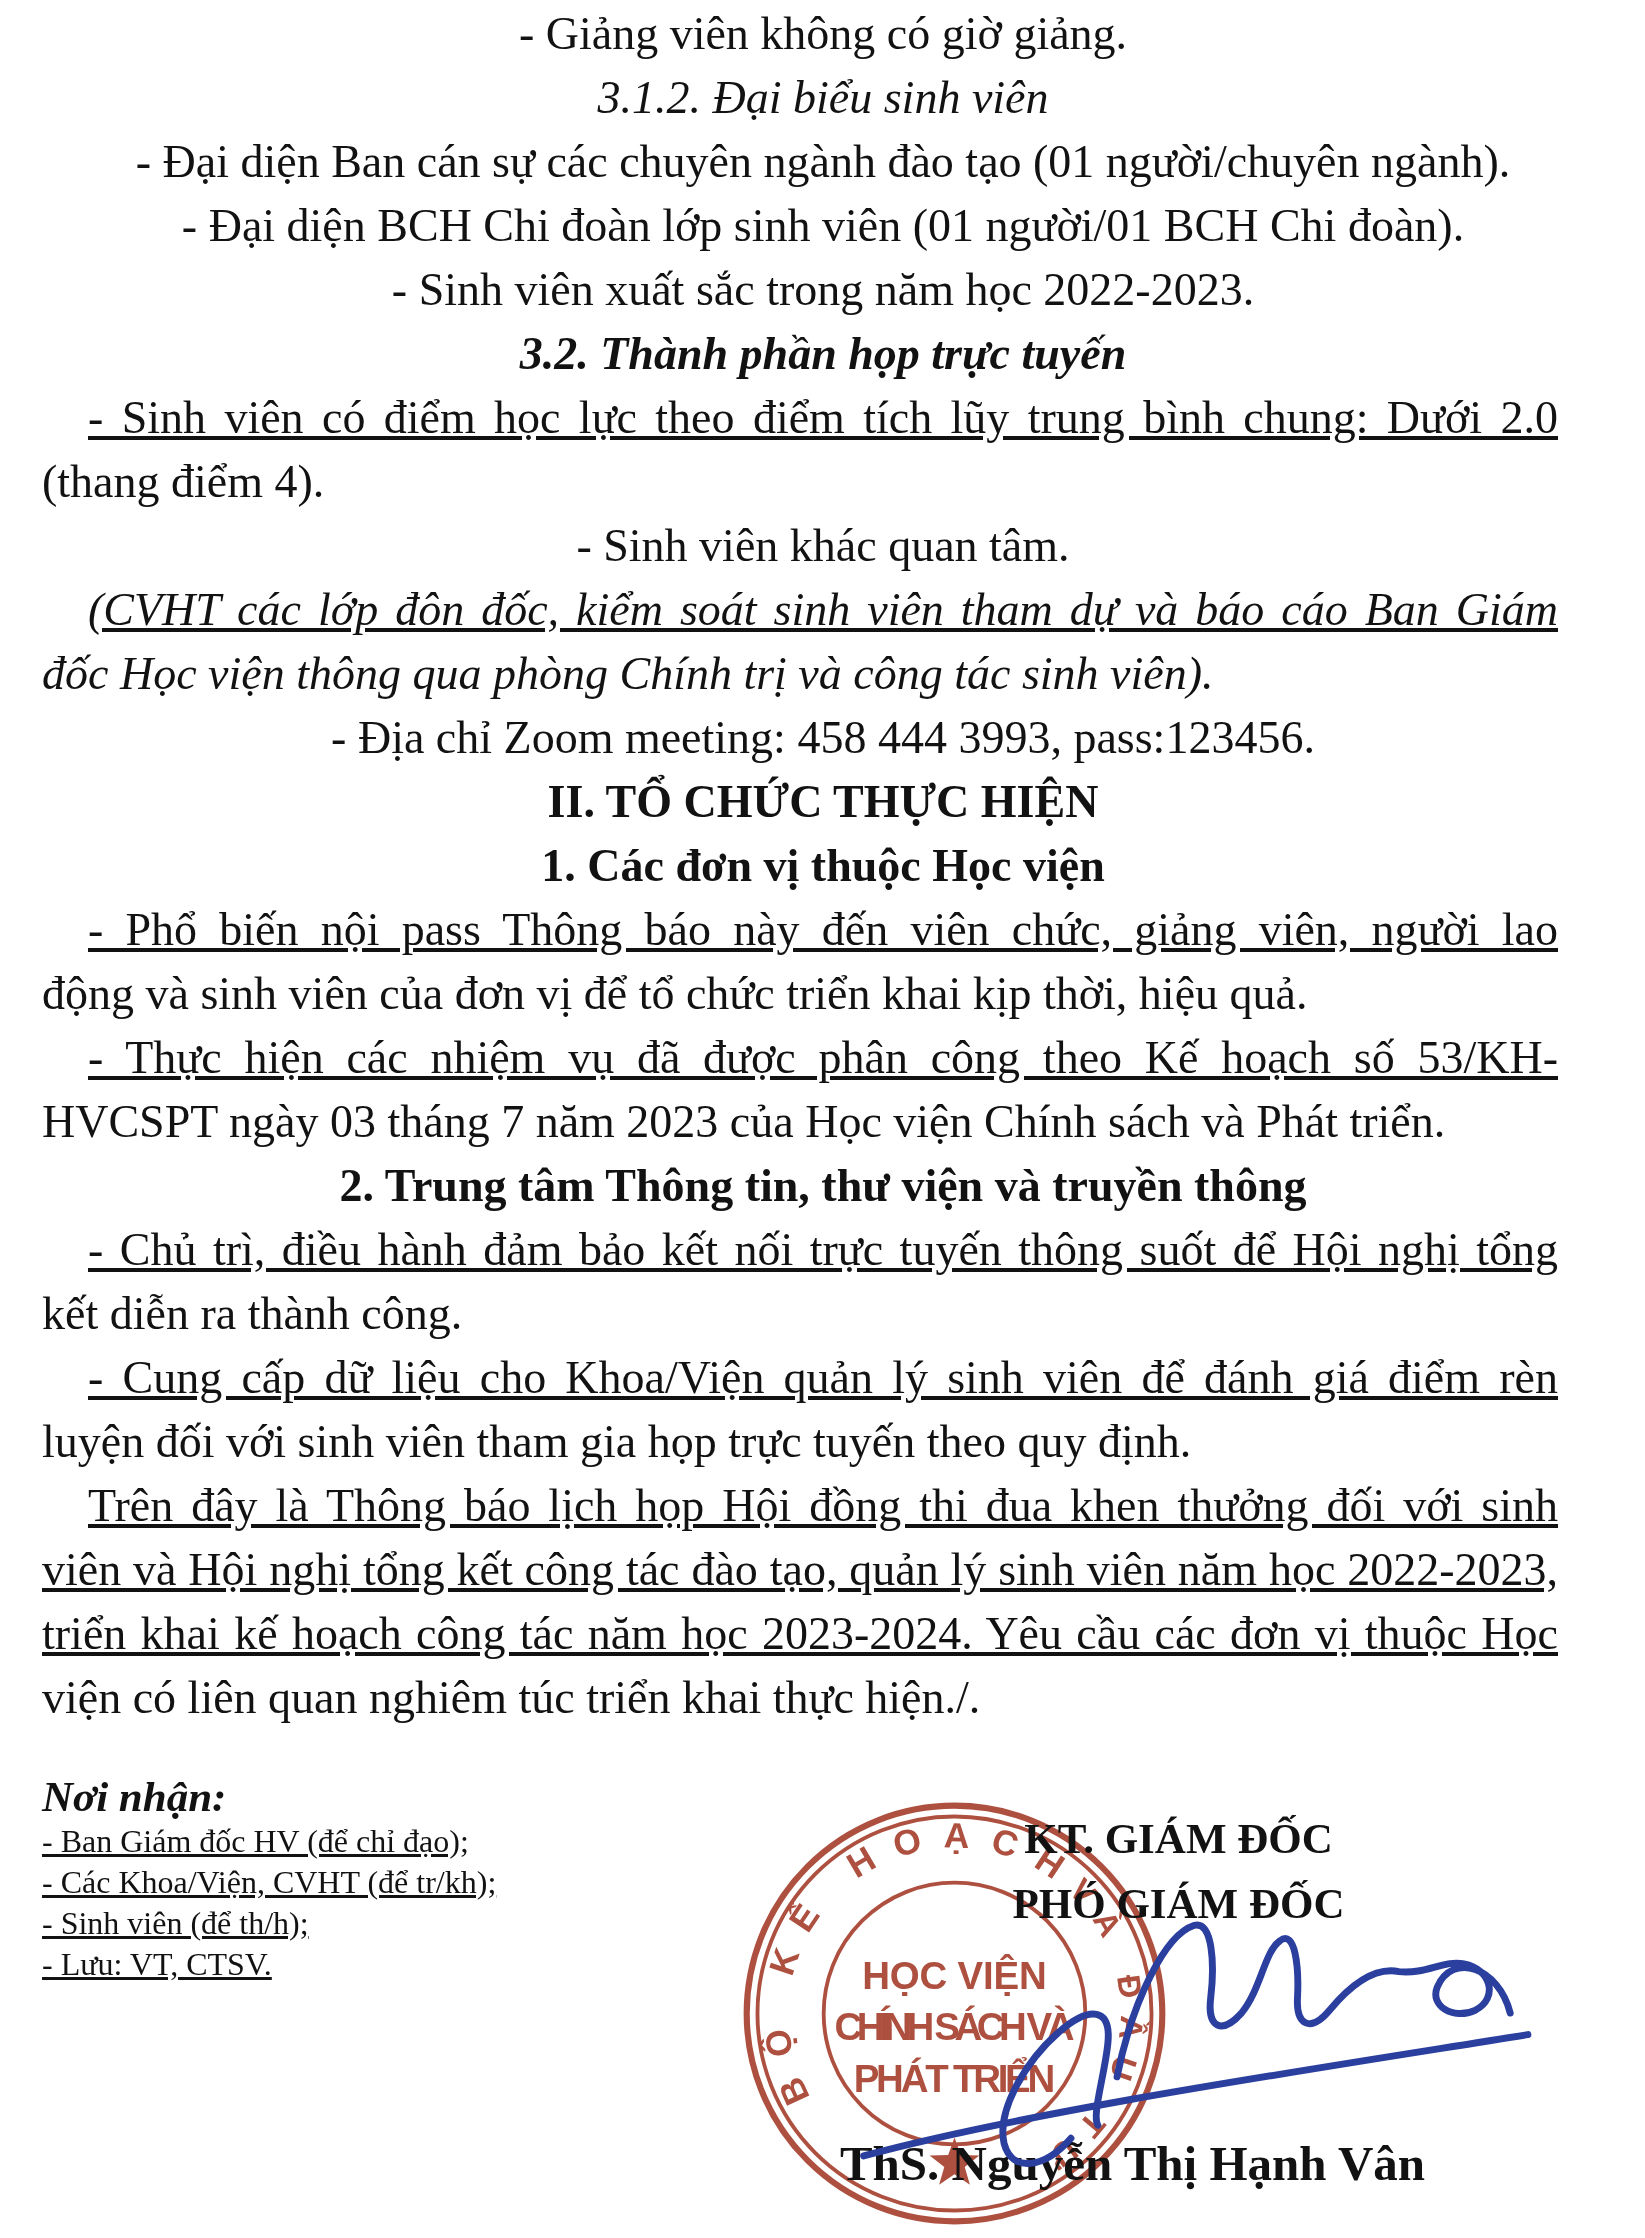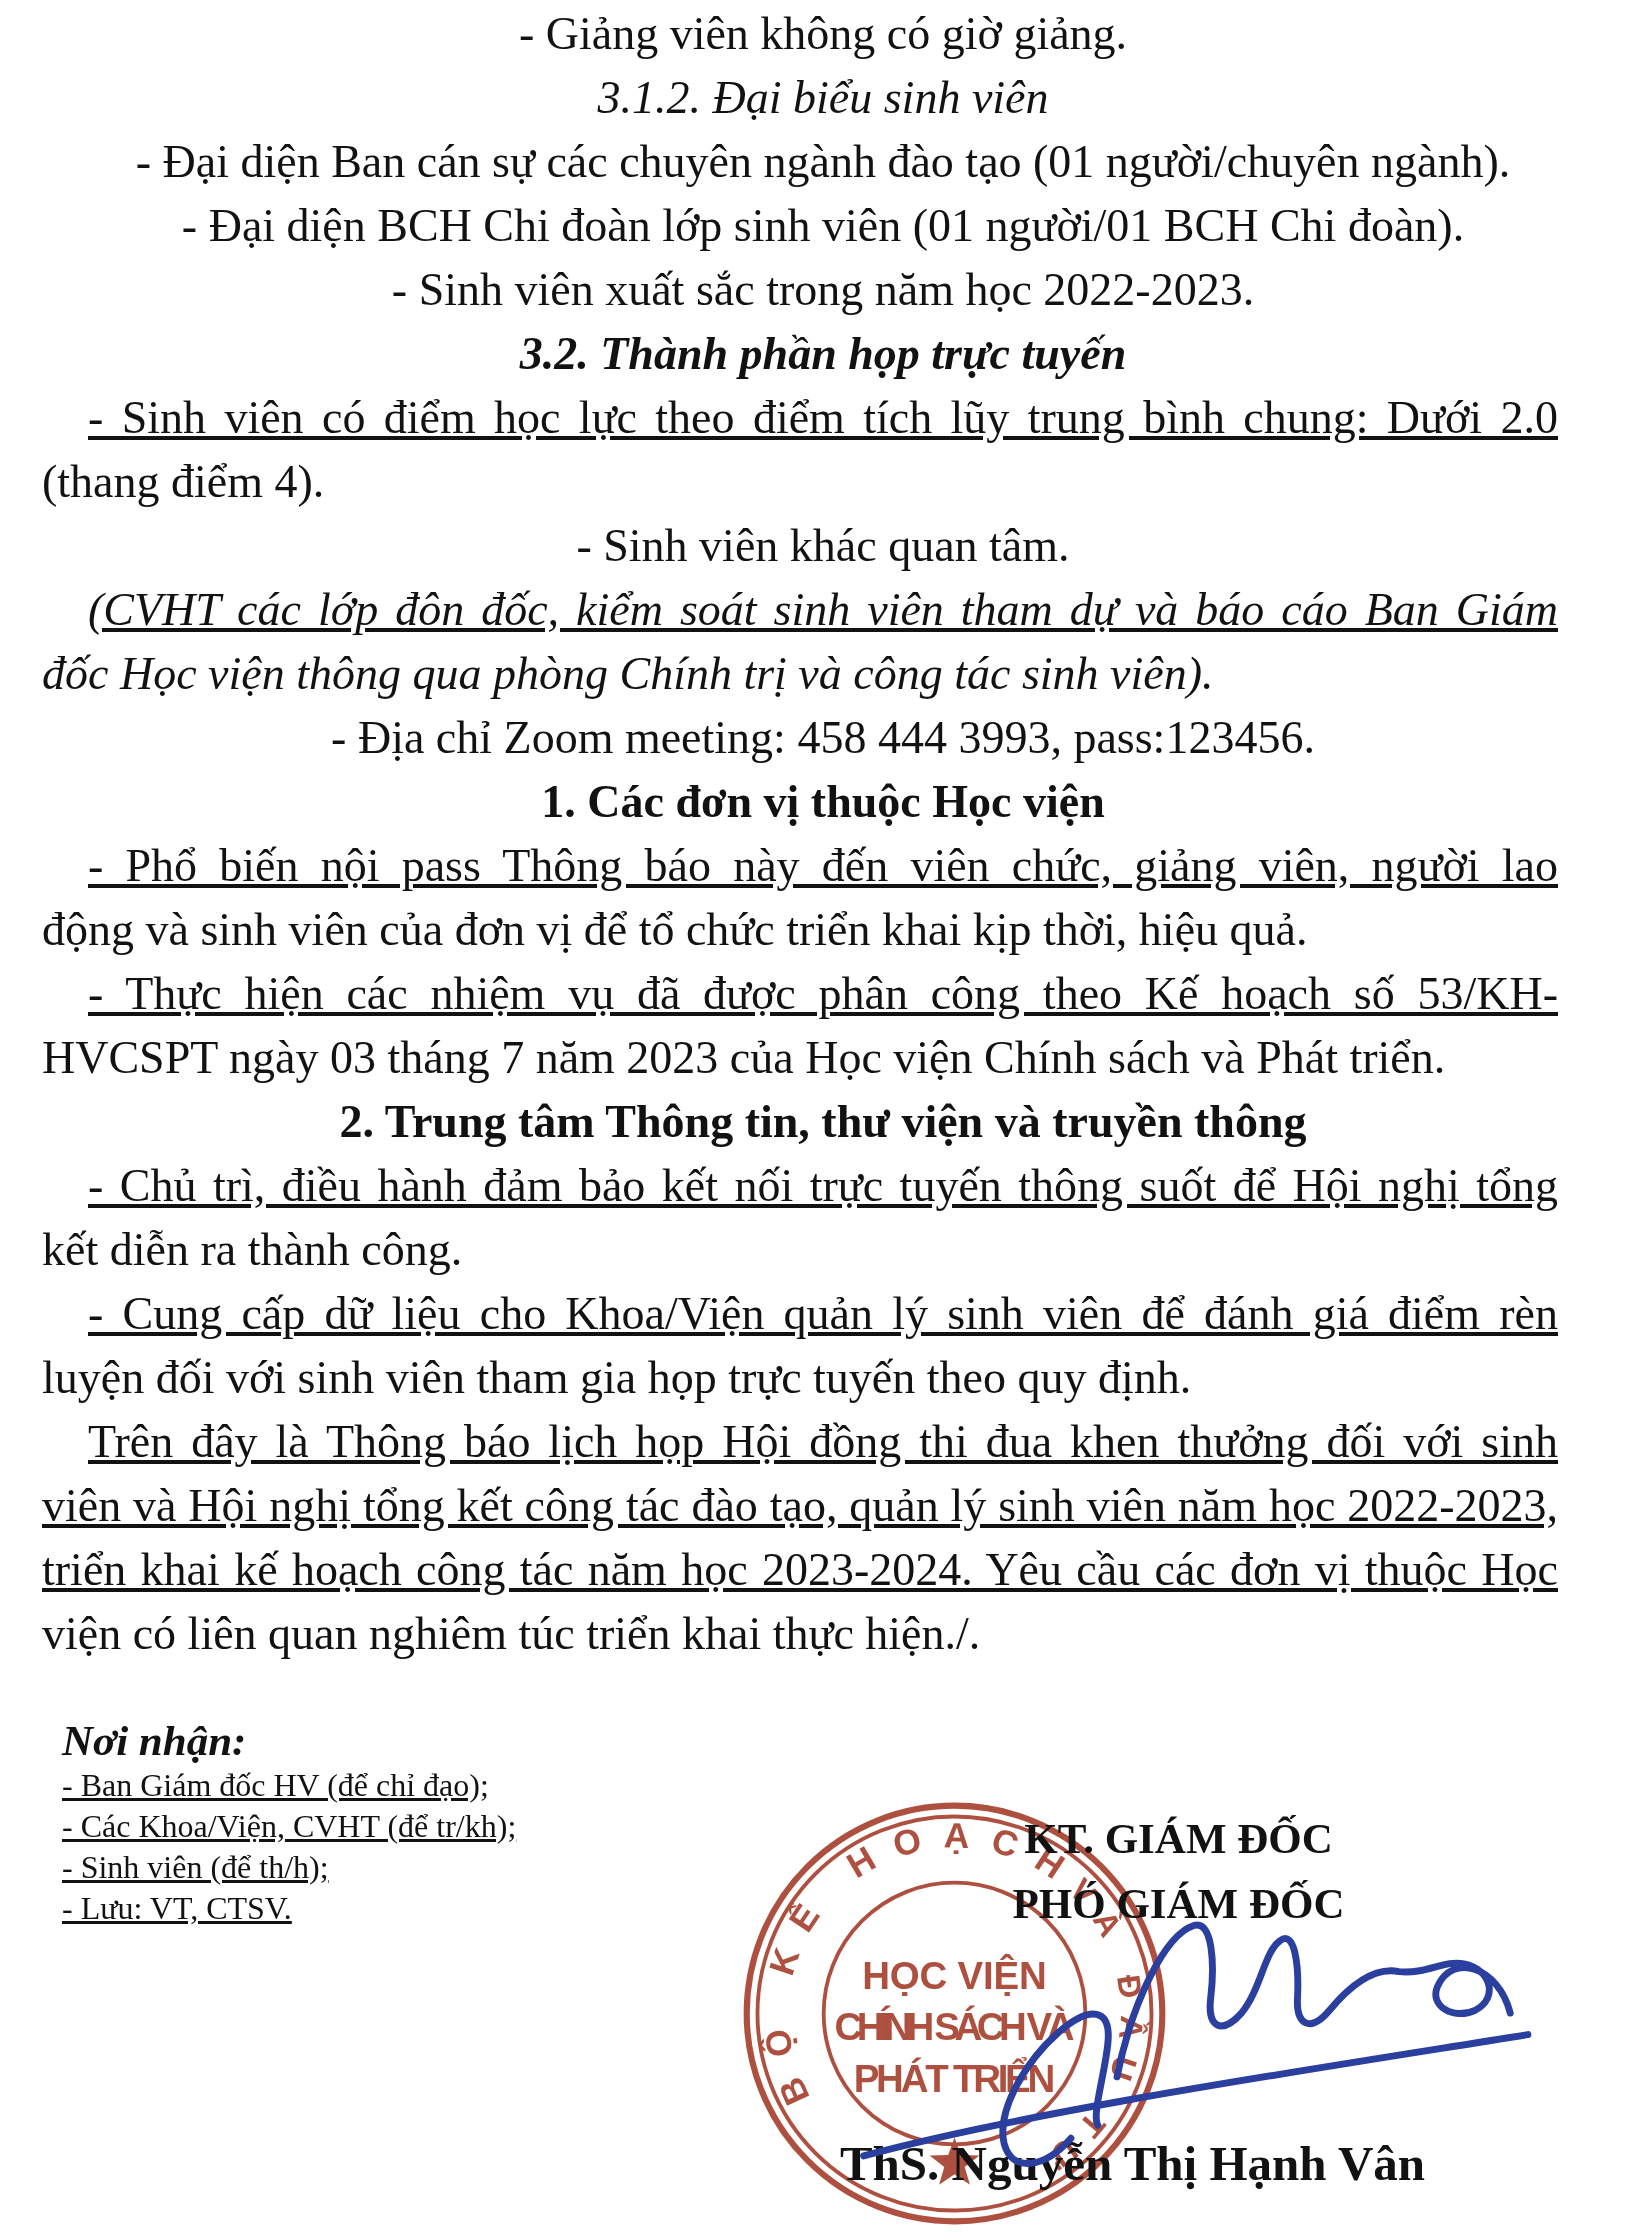--- a/index.html
+++ b/index.html
@@ -21,21 +21,21 @@
     line-height:64px;
     font-size:46px;
     white-space:normal;
   }
   .ln.indent{padding-left:46px;text-align:center;}
   .ln.fill{text-align:justify;text-align-last:justify;text-decoration:underline;}
   .ln.it{font-style:italic;}
   .ln.bi{font-style:italic;font-weight:bold;}
   .ln.b{font-weight:bold;}
   .notes{
-    position:absolute;left:42px;top:1716px;width:729px;margin-left:20px;
+    position:absolute;left:42px;top:1772px;width:729px;
   }
   .notes .title{
     font-size:43px;font-weight:bold;font-style:italic;
     line-height:49px;
   }
   .notes .item{
     font-size:32px;line-height:41px;text-decoration:underline;
   }
   .sign-head{
     position:absolute;left:975px;top:1806px;width:407px;
@@ -72,20 +72,21 @@
     <div class="ln indent">- Đại diện Ban cán sự các chuyên ngành đào tạo (01 người/chuyên ngành).</div>
     <div class="ln indent">- Đại diện BCH Chi đoàn lớp sinh viên (01 người/01 BCH Chi đoàn).</div>
     <div class="ln indent">- Sinh viên xuất sắc trong năm học 2022-2023.</div>
     <div class="ln indent bi">3.2. Thành phần họp trực tuyến</div>
     <div class="ln indent fill">- Sinh viên có điểm học lực theo điểm tích lũy trung bình chung: Dưới 2.0</div>
     <div class="ln">(thang điểm 4).</div>
     <div class="ln indent">- Sinh viên khác quan tâm.</div>
     <div class="ln indent it fill">(CVHT các lớp đôn đốc, kiểm soát sinh viên tham dự và báo cáo Ban Giám</div>
     <div class="ln it">đốc Học viện thông qua phòng Chính trị và công tác sinh viên).</div>
     <div class="ln indent">- Địa chỉ Zoom meeting: 458 444 3993, pass:123456.</div>
+    <div class="ln indent b">II. TỔ CHỨC THỰC HIỆN</div>
     <div class="ln indent b">1. Các đơn vị thuộc Học viện</div>
     <div class="ln indent fill">- Phổ biến nội pass Thông báo này đến viên chức, giảng viên, người lao</div>
     <div class="ln">động và sinh viên của đơn vị để tổ chức triển khai kịp thời, hiệu quả.</div>
     <div class="ln indent fill">- Thực hiện các nhiệm vụ đã được phân công theo Kế hoạch số 53/KH-</div>
     <div class="ln">HVCSPT ngày 03 tháng 7 năm 2023 của Học viện Chính sách và Phát triển.</div>
     <div class="ln indent b">2. Trung tâm Thông tin, thư viện và truyền thông</div>
     <div class="ln indent fill">- Chủ trì, điều hành đảm bảo kết nối trực tuyến thông suốt để Hội nghị tổng</div>
     <div class="ln">kết diễn ra thành công.</div>
     <div class="ln indent fill">- Cung cấp dữ liệu cho Khoa/Viện quản lý sinh viên để đánh giá điểm rèn</div>
     <div class="ln">luyện đối với sinh viên tham gia họp trực tuyến theo quy định.</div>

